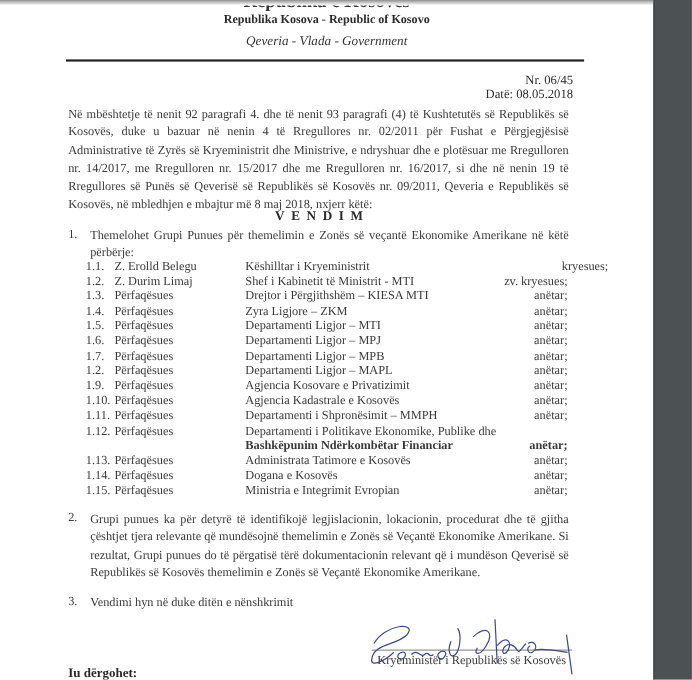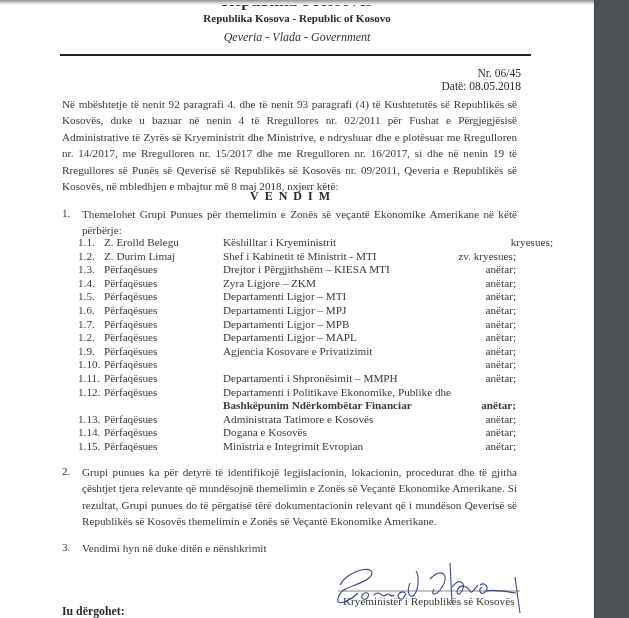--- a/index.html
+++ b/index.html
@@ -148,20 +148,21 @@
       </div>
       <div class="row" style="top: 108.8px;">
         <span class="n">1.9.</span>
         <span class="nm">Përfaqësues</span>
         <span class="rl">Agjencia Kosovare e Privatizimit</span>
         <span class="st">anëtar;</span>
       </div>
       <div class="row" style="top: 122.4px;">
         <span class="n">1.10.</span>
         <span class="nm">Përfaqësues</span>
+        <span class="rl">Agjencia Kadastrale e Kosovës</span>
         <span class="st">anëtar;</span>
       </div>
       <div class="row" style="top: 136px;">
         <span class="n">1.11.</span>
         <span class="nm">Përfaqësues</span>
         <span class="rl">Departamenti i Shpronësimit – MMPH</span>
         <span class="st">anëtar;</span>
       </div>
       <div class="row" style="top: 149.6px;">
         <span class="n">1.12.</span>

